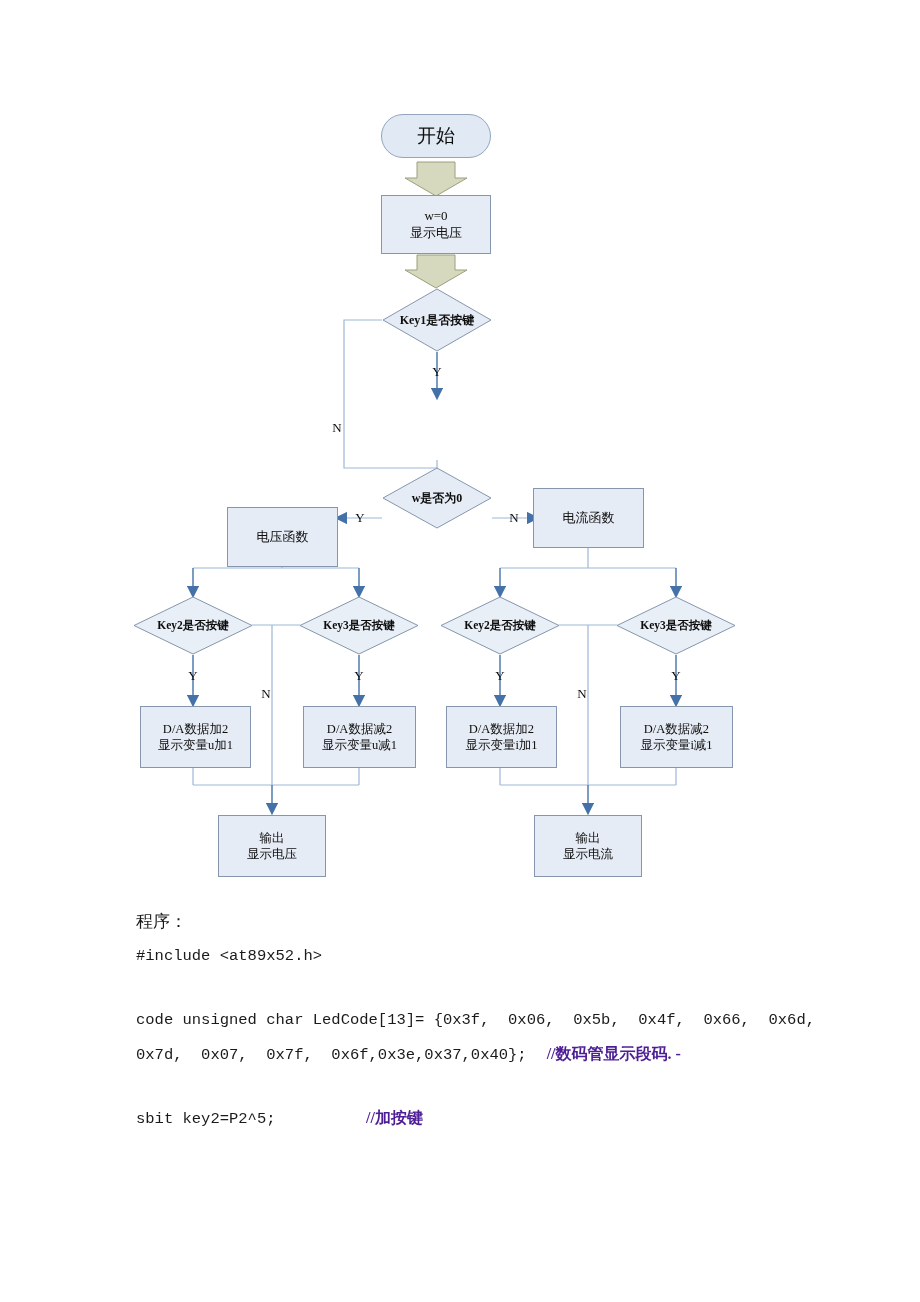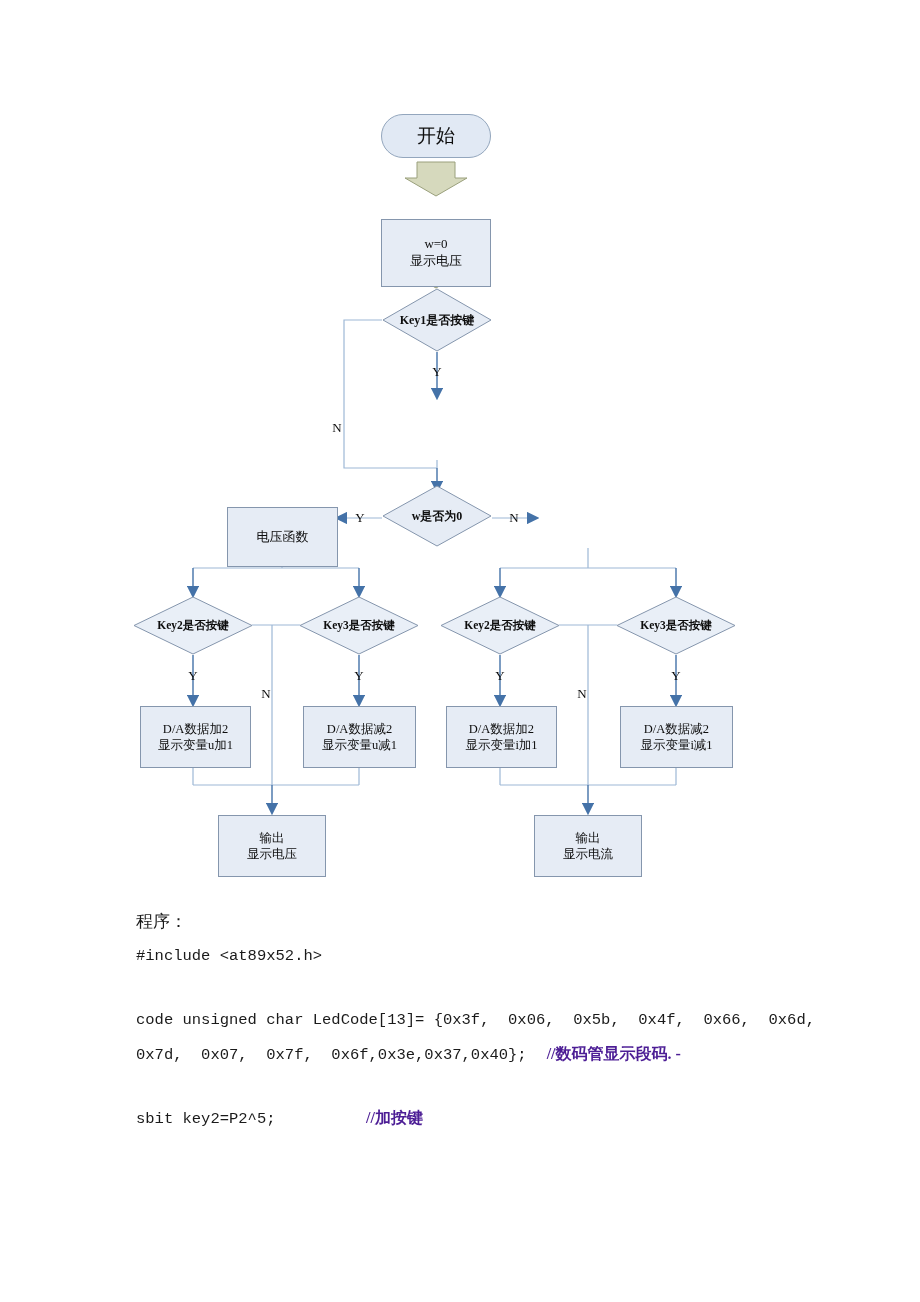--- a/index.html
+++ b/index.html
@@ -102,46 +102,49 @@
       <line x1="500" y1="768" x2="500" y2="785" stroke="#9db8d6" stroke-width="1.2"></line>
       <line x1="676" y1="768" x2="676" y2="785" stroke="#9db8d6" stroke-width="1.2"></line>
       <line x1="500" y1="785" x2="676" y2="785" stroke="#9db8d6" stroke-width="1.2"></line>
       <line x1="588" y1="785" x2="588" y2="809" stroke="#4472a8" stroke-width="1.4" marker-end="url(#ah)"></line>
     </svg>
 
     <div class="node term" style="left:381px;top:114px;width:110px;height:44px;font-size:19px;text-align:center;">
       <span>开始</span>
     </div>
 
-    <div class="node proc" style="left:381px;top:195px;width:110px;height:68px;font-size:13px;margin-top:24px;">
+    <div class="node proc" style="left:381px;top:195px;width:110px;height:59px;font-size:13px;">
       <div class="nl">
         <div>w=0</div>
         <div>显示电压</div>
       </div>
     </div>
 
     <div class="diamond-wrap" style="left:382px;top:288px;width:110px;height:64px;">
       <svg width="110" height="64">
           <polygon points="55,1 109,32 55,63 1,32" fill="#e6ecf5" stroke="#8596ad" stroke-width="1"></polygon>
         </svg>
       <div class="diamond-label" style="font-size:12px;">Key1是否按键</div>
     </div>
 
 
-    <div class="diamond-wrap" style="left:382px;top:485px;width:110px;height:62px;">
+    <div class="diamond-wrap" style="left:382px;top:467px;width:110px;height:62px;">
       <svg width="110" height="62">
           <polygon points="55,1 109,31 55,61 1,31" fill="#e6ecf5" stroke="#8596ad" stroke-width="1"></polygon>
         </svg>
       <div class="diamond-label" style="font-size:12px;">w是否为0</div>
     </div>
 
     <div class="node proc" style="left:227px;top:507px;width:111px;height:60px;font-size:13px;">
       <span>电压函数</span>
     </div>
 
+    <div class="node proc" style="left:533px;top:488px;width:111px;height:60px;font-size:13px;">
+      <span>电流函数</span>
+    </div>
 
     <div class="diamond-wrap" style="left:133px;top:596px;width:120px;height:59px;">
       <svg width="120" height="59">
           <polygon points="60,1 119,29.5 60,58 1,29.5" fill="#e9eff7" stroke="#8596ad" stroke-width="1"></polygon>
         </svg>
       <div class="diamond-label" style="font-size:11.5px;">Key2是否按键</div>
     </div>
 
     <div class="diamond-wrap" style="left:299px;top:596px;width:120px;height:59px;">
       <svg width="120" height="59">

